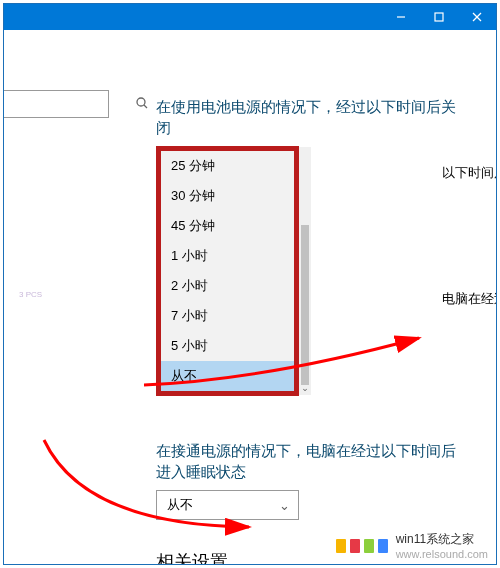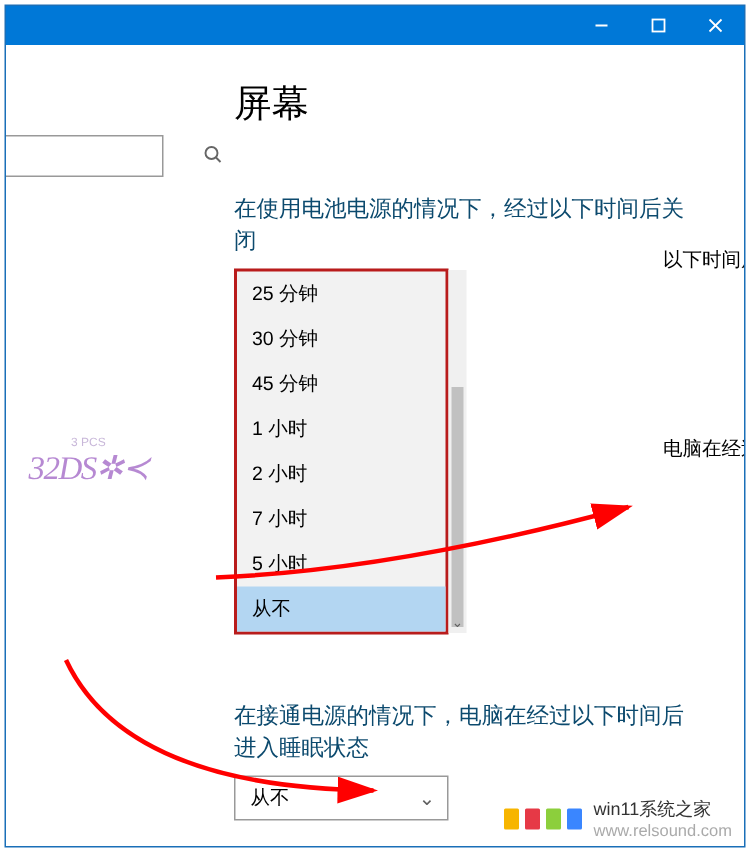--- a/index.html
+++ b/index.html
@@ -86,21 +86,21 @@
       margin-bottom: 8px;
       line-height: 1.4;
       margin-top: 44px;
     }
     .dropdown-open {
       position: relative;
       width: 143px;
       margin-bottom: 12px;
     }
     .dropdown-list {
-      border: 2px solid #b91c1c;
+      border: 5px solid #b91c1c;
       background: #f2f2f2;
       width: 143px;
     }
     .dropdown-item {
       padding: 6px 10px;
       font-size: 13px;
       color: #000;
       cursor: default;
     }
     .dropdown-item.selected {
@@ -207,27 +207,25 @@
         <span class="search-icon">
           <svg width="14" height="14">
               <circle cx="6" cy="6" r="4"></circle>
               <line x1="9" y1="9" x2="12" y2="12"></line>
             </svg>
         </span>
       </div>
 
       <div class="watermark">
         <div class="pcs">3 PCS</div>
-        <div class="logo"><span>32DS</span>✲≺</div>
       </div>
     </div>
 
     <div class="main">
 
-      <h1>屏幕</h1>
 
       <div class="setting-label">在使用电池电源的情况下，经过以下时间后关闭</div>
 
       <div class="dropdown-open">
         <div class="dropdown-list" id="dd-list">
             <div class="dropdown-item">25 分钟</div>
             <div class="dropdown-item">30 分钟</div>
             <div class="dropdown-item">45 分钟</div>
             <div class="dropdown-item">1 小时</div>
             <div class="dropdown-item">2 小时</div>

